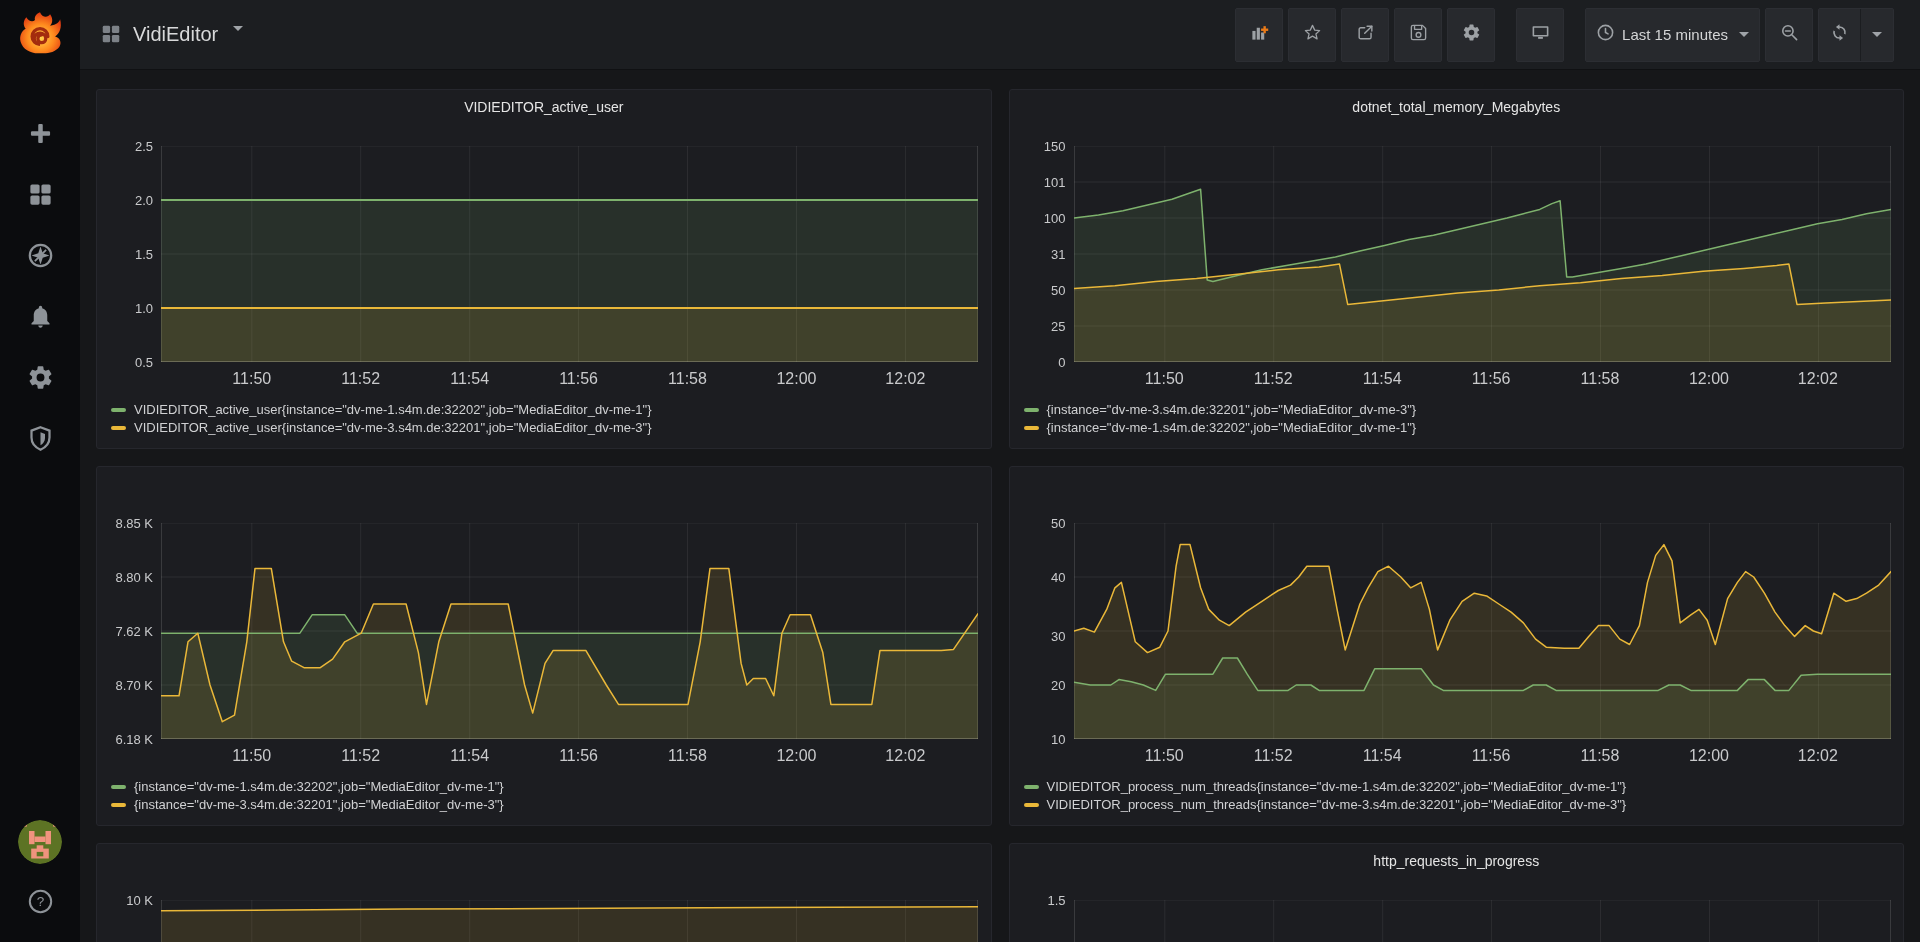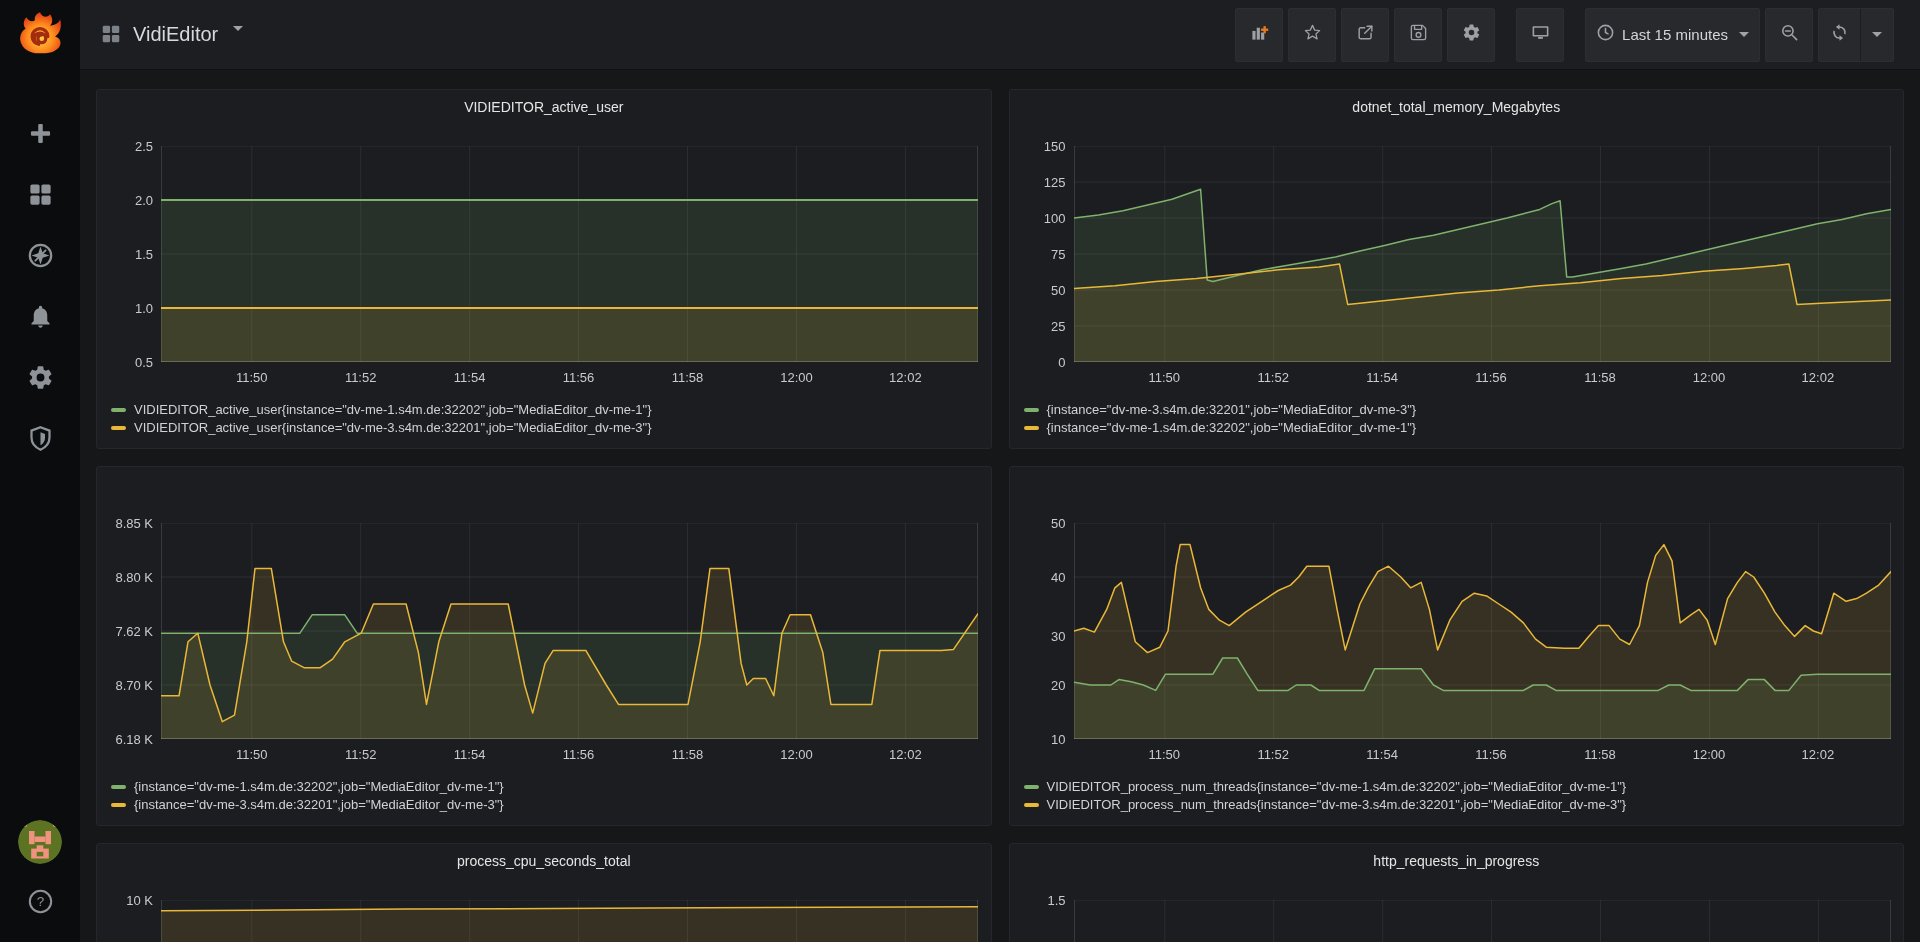--- a/index.html
+++ b/index.html
@@ -39,21 +39,21 @@
 
   
   .main { position:absolute; left:80px; top:70px; width:1840px; height:872px;
     padding:19px 16px; display:grid; grid-template-columns:1fr 1fr; grid-auto-rows:360px;
     column-gap:17px; row-gap:17px; overflow:hidden; }
   .panel { position:relative; background:#1c1d21; border:1px solid #26272d; border-radius:3px; overflow:hidden; }
   .panel-title { position:absolute; left:0; right:0; top:9px; text-align:center; font-size:14px;
     font-weight:500; color:#e5e5e5; cursor:pointer; }
   .plot-svg { position:absolute; left:64px; top:56px; }
   .ytick { position:absolute; left:0; width:56px; text-align:right; font-size:13px; color:#c9cacc; }
-  .xtick { position:absolute; width:56px; text-align:center; font-size:13px; color:#c9cacc; top:280px; }
+  .xtick { position:absolute; width:56px; text-align:center; font-size:16px; color:#c9cacc; top:280px; }
   .legend { position:absolute; left:14px; top:312px; display:flex; flex-direction:column; gap:3px; }
   .legend-row { display:flex; align-items:center; gap:8px; cursor:pointer; }
   .legend-dash { width:15px; height:4px; border-radius:2px; flex:none; }
   .legend-text { font-size:13px; color:#d0d1d3; white-space:nowrap; }
 </style>
 </head>
 <body>
 
 <div class="sidebar">
   <div class="logo-box" id="logo-box">
@@ -264,23 +264,23 @@
         </div>
         <div class="legend-row">
           <span class="legend-dash" style="background:#EAB839"></span>
           <span class="legend-text">VIDIEDITOR_active_user{instance="dv-me-3.s4m.de:32201",job="MediaEditor_dv-me-3"}</span>
         </div>
       </div>
     </div>
     <div class="panel">
       <div class="panel-title">dotnet_total_memory_Megabytes</div>
       <div class="ytick" style="top: 49px;">150</div>
-      <div class="ytick" style="top: 85px;">125</div>
+      <div class="ytick" style="top: 85px;">101</div>
       <div class="ytick" style="top: 121px;">100</div>
-      <div class="ytick" style="top: 157px;">75</div>
+      <div class="ytick" style="top: 157px;">31</div>
       <div class="ytick" style="top: 193px;">50</div>
       <div class="ytick" style="top: 229px;">25</div>
       <div class="ytick" style="top: 265px;">0</div>
       <div class="xtick" style="left: 126.769px;">11:50</div>
       <div class="xtick" style="left: 235.675px;">11:52</div>
       <div class="xtick" style="left: 344.663px;">11:54</div>
       <div class="xtick" style="left: 453.569px;">11:56</div>
       <div class="xtick" style="left: 562.475px;">11:58</div>
       <div class="xtick" style="left: 671.463px;">12:00</div>
       <div class="xtick" style="left: 780.369px;">12:02</div>
@@ -402,21 +402,20 @@
           <span class="legend-dash" style="background:#7EB26D"></span>
           <span class="legend-text">VIDIEDITOR_process_num_threads{instance="dv-me-1.s4m.de:32202",job="MediaEditor_dv-me-1"}</span>
         </div>
         <div class="legend-row">
           <span class="legend-dash" style="background:#EAB839"></span>
           <span class="legend-text">VIDIEDITOR_process_num_threads{instance="dv-me-3.s4m.de:32201",job="MediaEditor_dv-me-3"}</span>
         </div>
       </div>
     </div>
     <div class="panel">
-      <div class="panel-title">process_cpu_seconds_total</div>
       <div class="ytick" style="top: 49px;">10 K</div>
       <svg class="plot-svg" width="817" height="216">
         <line x1="0" y1="0.0" x2="817" y2="0.0" stroke="rgba(255,255,255,0.08)" stroke-width="1"></line>
         <line x1="90.8" y1="0" x2="90.8" y2="216" stroke="rgba(255,255,255,0.07)" stroke-width="1"></line>
         <line x1="199.7" y1="0" x2="199.7" y2="216" stroke="rgba(255,255,255,0.07)" stroke-width="1"></line>
         <line x1="308.7" y1="0" x2="308.7" y2="216" stroke="rgba(255,255,255,0.07)" stroke-width="1"></line>
         <line x1="417.6" y1="0" x2="417.6" y2="216" stroke="rgba(255,255,255,0.07)" stroke-width="1"></line>
         <line x1="526.5" y1="0" x2="526.5" y2="216" stroke="rgba(255,255,255,0.07)" stroke-width="1"></line>
         <line x1="635.5" y1="0" x2="635.5" y2="216" stroke="rgba(255,255,255,0.07)" stroke-width="1"></line>
         <line x1="744.4" y1="0" x2="744.4" y2="216" stroke="rgba(255,255,255,0.07)" stroke-width="1"></line>

